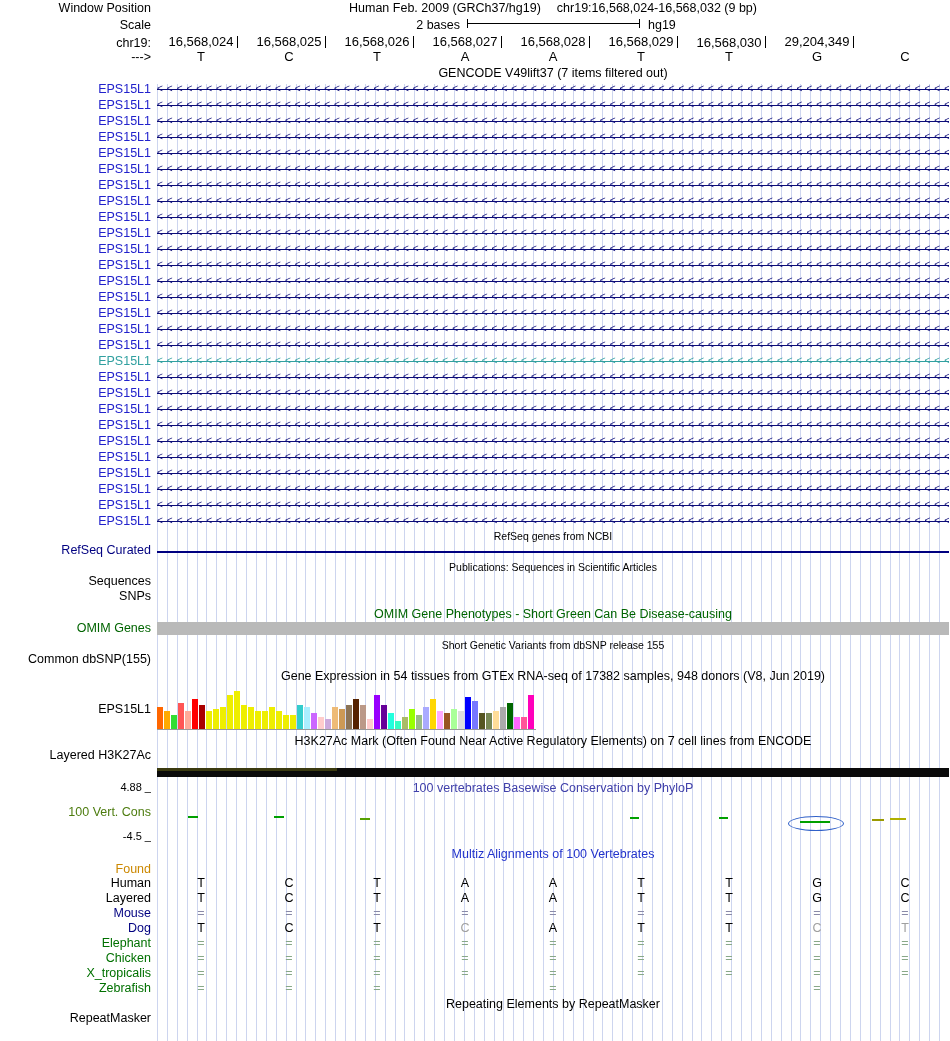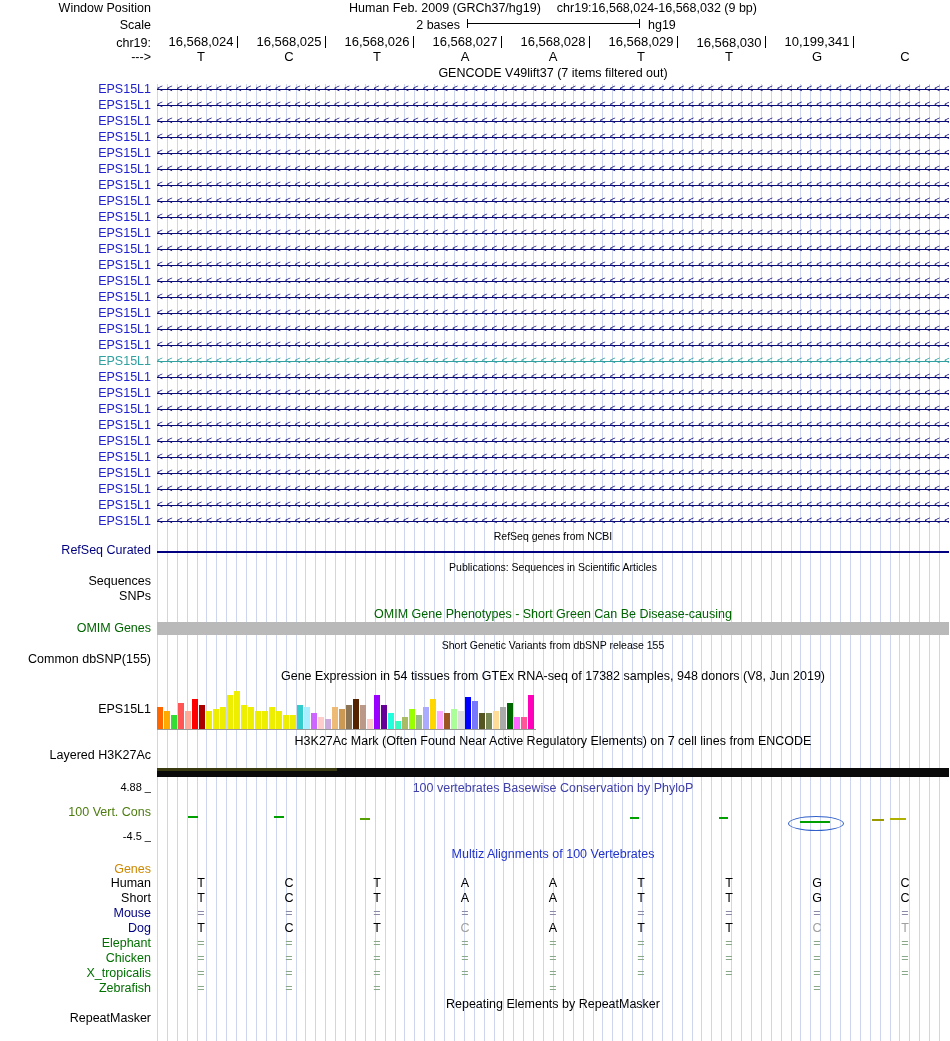--- a/index.html
+++ b/index.html
@@ -61,21 +61,21 @@
       <div class="coordcell" style="left: 333px; top: 35px; position: absolute;">16,568,026</div>
       <div class="tick" style="left: 413px; top: 36px;"></div>
       <div class="coordcell" style="left: 421px; top: 35px; position: absolute;">16,568,027</div>
       <div class="tick" style="left: 501px; top: 36px;"></div>
       <div class="coordcell" style="left: 509px; top: 35px; position: absolute;">16,568,028</div>
       <div class="tick" style="left: 589px; top: 36px;"></div>
       <div class="coordcell" style="left: 597px; top: 35px; position: absolute;">16,568,029</div>
       <div class="tick" style="left: 677px; top: 36px;"></div>
       <div class="coordcell" style="left: 685px; top: 36px; position: absolute;">16,568,030</div>
       <div class="tick" style="left: 765px; top: 36px;"></div>
-      <div class="coordcell" style="left: 773px; top: 35px; position: absolute;">10,199,341</div>
+      <div class="coordcell" style="left: 773px; top: 35px; position: absolute;">29,204,349</div>
       <div class="tick" style="left: 853px; top: 36px;"></div>
     </div>
 
   <div class="ll t12" style="top:50px;">---&gt;</div>
   <div id="bases">
       <div class="basecell" style="left: 157px; top: 50px;">T</div>
       <div class="basecell" style="left: 245px; top: 50px;">C</div>
       <div class="basecell" style="left: 333px; top: 50px;">T</div>
       <div class="basecell" style="left: 421px; top: 50px;">A</div>
       <div class="basecell" style="left: 509px; top: 50px;">A</div>
@@ -376,36 +376,36 @@
       <div class="mark" style="left: 360px; top: 818px; width: 10px; height: 2px; background: rgb(85, 160, 0);"></div>
       <div class="mark" style="left: 630px; top: 817px; width: 9px; height: 2px; background: rgb(0, 160, 0);"></div>
       <div class="mark" style="left: 719px; top: 817px; width: 9px; height: 2px; background: rgb(0, 160, 0);"></div>
       <div class="mark ellipse" style="left: 788px; top: 816px; width: 54px; height: 13px; border: 1px solid rgb(48, 96, 200);"></div>
       <div class="mark" style="left: 800px; top: 821px; width: 30px; height: 2px; background: rgb(0, 160, 0);"></div>
       <div class="mark" style="left: 872px; top: 819px; width: 12px; height: 2px; background: rgb(154, 154, 0);"></div>
       <div class="mark" style="left: 890px; top: 818px; width: 16px; height: 2px; background: rgb(176, 176, 0);"></div>
     </div>
 
   <div class="ct t12" id="multiz-title" style="top: 847px; color: rgb(34, 51, 204);">Multiz Alignments of 100 Vertebrates</div>
-  <div class="ll" id="gaps-label" style="top: 862px; color: rgb(204, 136, 0);">Genes</div>
+  <div class="ll" id="gaps-label" style="top: 862px; color: rgb(204, 136, 0);">Found</div>
   <div id="align-rows">
       <div class="alrow" style="top: 876px;">
         <div class="lab" style="color: rgb(0, 0, 0);">Human</div>
         <div class="cell" style="left: 157px; color: rgb(0, 0, 0);">T</div>
         <div class="cell" style="left: 245px; color: rgb(0, 0, 0);">C</div>
         <div class="cell" style="left: 333px; color: rgb(0, 0, 0);">T</div>
         <div class="cell" style="left: 421px; color: rgb(0, 0, 0);">A</div>
         <div class="cell" style="left: 509px; color: rgb(0, 0, 0);">A</div>
         <div class="cell" style="left: 597px; color: rgb(0, 0, 0);">T</div>
         <div class="cell" style="left: 685px; color: rgb(0, 0, 0);">T</div>
         <div class="cell" style="left: 773px; color: rgb(0, 0, 0);">G</div>
         <div class="cell" style="left: 861px; color: rgb(0, 0, 0);">C</div>
       </div>
       <div class="alrow" style="top: 891px;">
-        <div class="lab" style="color: rgb(0, 0, 0);">Short</div>
+        <div class="lab" style="color: rgb(0, 0, 0);">Layered</div>
         <div class="cell" style="left: 157px; color: rgb(0, 0, 0);">T</div>
         <div class="cell" style="left: 245px; color: rgb(0, 0, 0);">C</div>
         <div class="cell" style="left: 333px; color: rgb(0, 0, 0);">T</div>
         <div class="cell" style="left: 421px; color: rgb(0, 0, 0);">A</div>
         <div class="cell" style="left: 509px; color: rgb(0, 0, 0);">A</div>
         <div class="cell" style="left: 597px; color: rgb(0, 0, 0);">T</div>
         <div class="cell" style="left: 685px; color: rgb(0, 0, 0);">T</div>
         <div class="cell" style="left: 773px; color: rgb(0, 0, 0);">G</div>
         <div class="cell" style="left: 861px; color: rgb(0, 0, 0);">C</div>
       </div>

